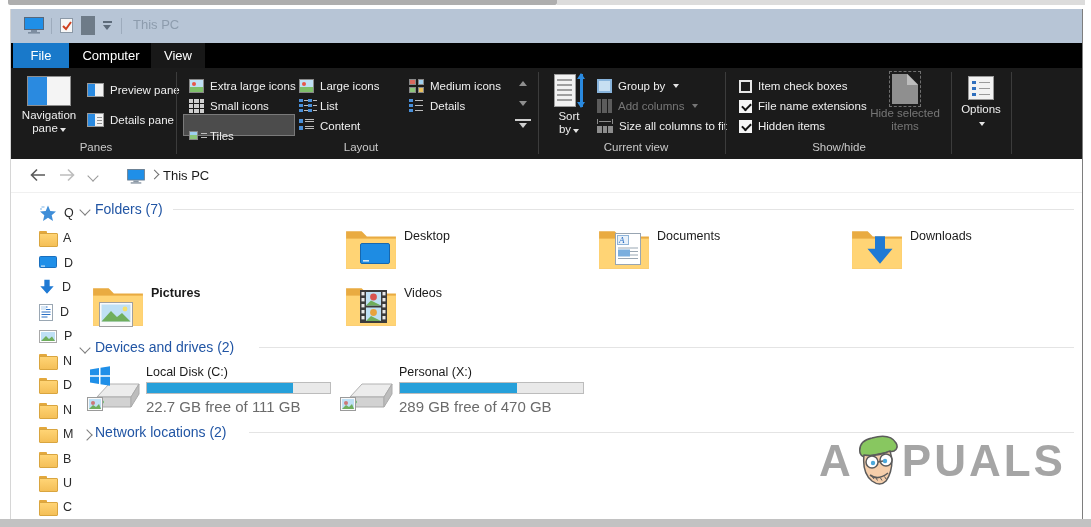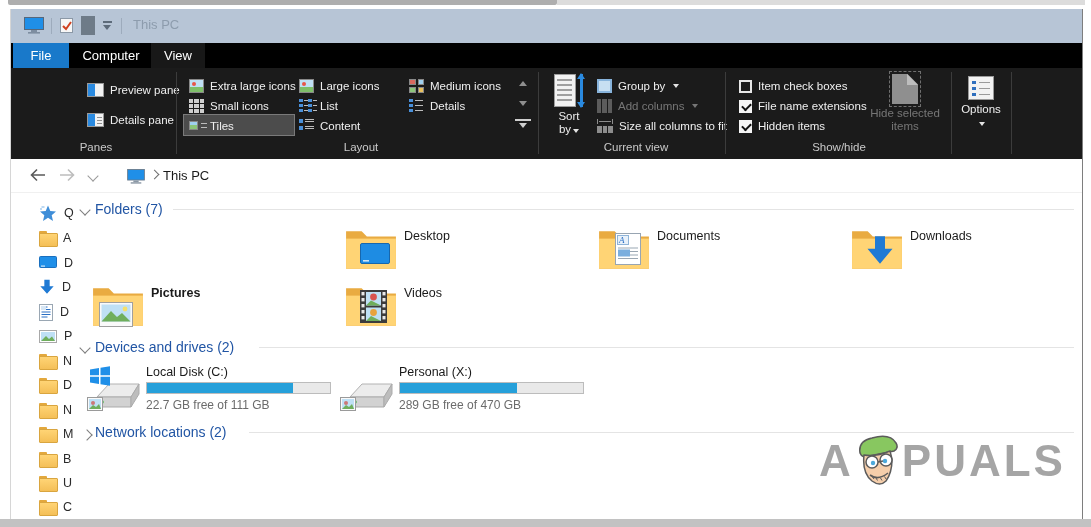--- a/index.html
+++ b/index.html
@@ -158,21 +158,21 @@
 
   .tile { position:absolute; width:240px; height:56px; }
   .tile .fname { position:absolute; left:62px; top:6px; font-size:12.5px; color:#1a1a1a; }
   .folder-wrap { position:absolute; left:2px; top:0; width:54px; height:52px; }
   .ovl { position:absolute; }
 
   .drive-tile { position:absolute; width:250px; height:56px; }
   .drive-tile .dname { position:absolute; left:57px; top:0; font-size:12.5px; color:#1a1a1a; }
   .cap-bar { position:absolute; left:57px; top:17px; width:185px; height:12px; background:#e9e9e9; border:1px solid #bcbcbc; }
   .cap-fill { height:100%; background:#26a0da; }
-  .cap-free { position:absolute; left:57px; top:33px; font-size:12px; color:#6b6b6b; white-space:nowrap; }
+  .cap-free { position:absolute; left:57px; top:33px; font-size:15px; color:#6b6b6b; white-space:nowrap; }
   .drive-icon-wrap { position:absolute; left:0; top:6px; width:54px; height:46px; }
 
   
   .watermark { position:absolute; left:808px; top:242px; display:flex; align-items:center; opacity:.9; }
   .wm-text { font-size:44px; font-weight:bold; color:#9c9c9c; letter-spacing:3px; line-height:46px; }
 
   svg { display:block; }
 </style>
 </head>
 <body>
@@ -208,20 +208,29 @@
     </div>
 
     <div class="abs tabrow">
       <div class="tab tab-file">File</div>
       <div class="tab tab-computer">Computer</div>
       <div class="tab tab-view">View</div>
     </div>
 
     <div class="abs ribbon">
 
+      <div class="bigbtn" style="left:10px; top:8px; width:56px;">
+        <div class="navpane-icon">
+            <div class="half"></div>
+          </div>
+        <div class="lines">
+          <div>Navigation</div>
+          <div><span>pane</span><span class="caret-down"></span></div>
+        </div>
+      </div>
       <div class="rrow" style="left:76px; top:14px;">
         <span class="pane-mini">
             <span class="blue"></span>
           </span>
         <span class="rlabel">Preview pane</span>
       </div>
       <div class="rrow" style="left:76px; top:44px;">
         <span class="pane-mini">
             <span class="blue"></span>
             <span class="l1"></span>
@@ -282,21 +291,21 @@
         <span class="rlabel">List</span>
       </div>
       <div class="rrow" style="left:398px; top:30px;">
         <span class="li li-details">
             <i></i>
             <i></i>
             <i></i>
           </span>
         <span class="rlabel">Details</span>
       </div>
-      <div class="rrow" style="left:178px; top:50px;">
+      <div class="rrow" style="left:178px; top:60px;">
         <span class="li li-tiles">
             <span class="sq"></span>
             <i></i>
             <i></i>
           </span>
         <span class="rlabel">Tiles</span>
       </div>
       <div class="rrow" style="left:288px; top:50px;">
         <span class="li li-content">
             <i></i>

